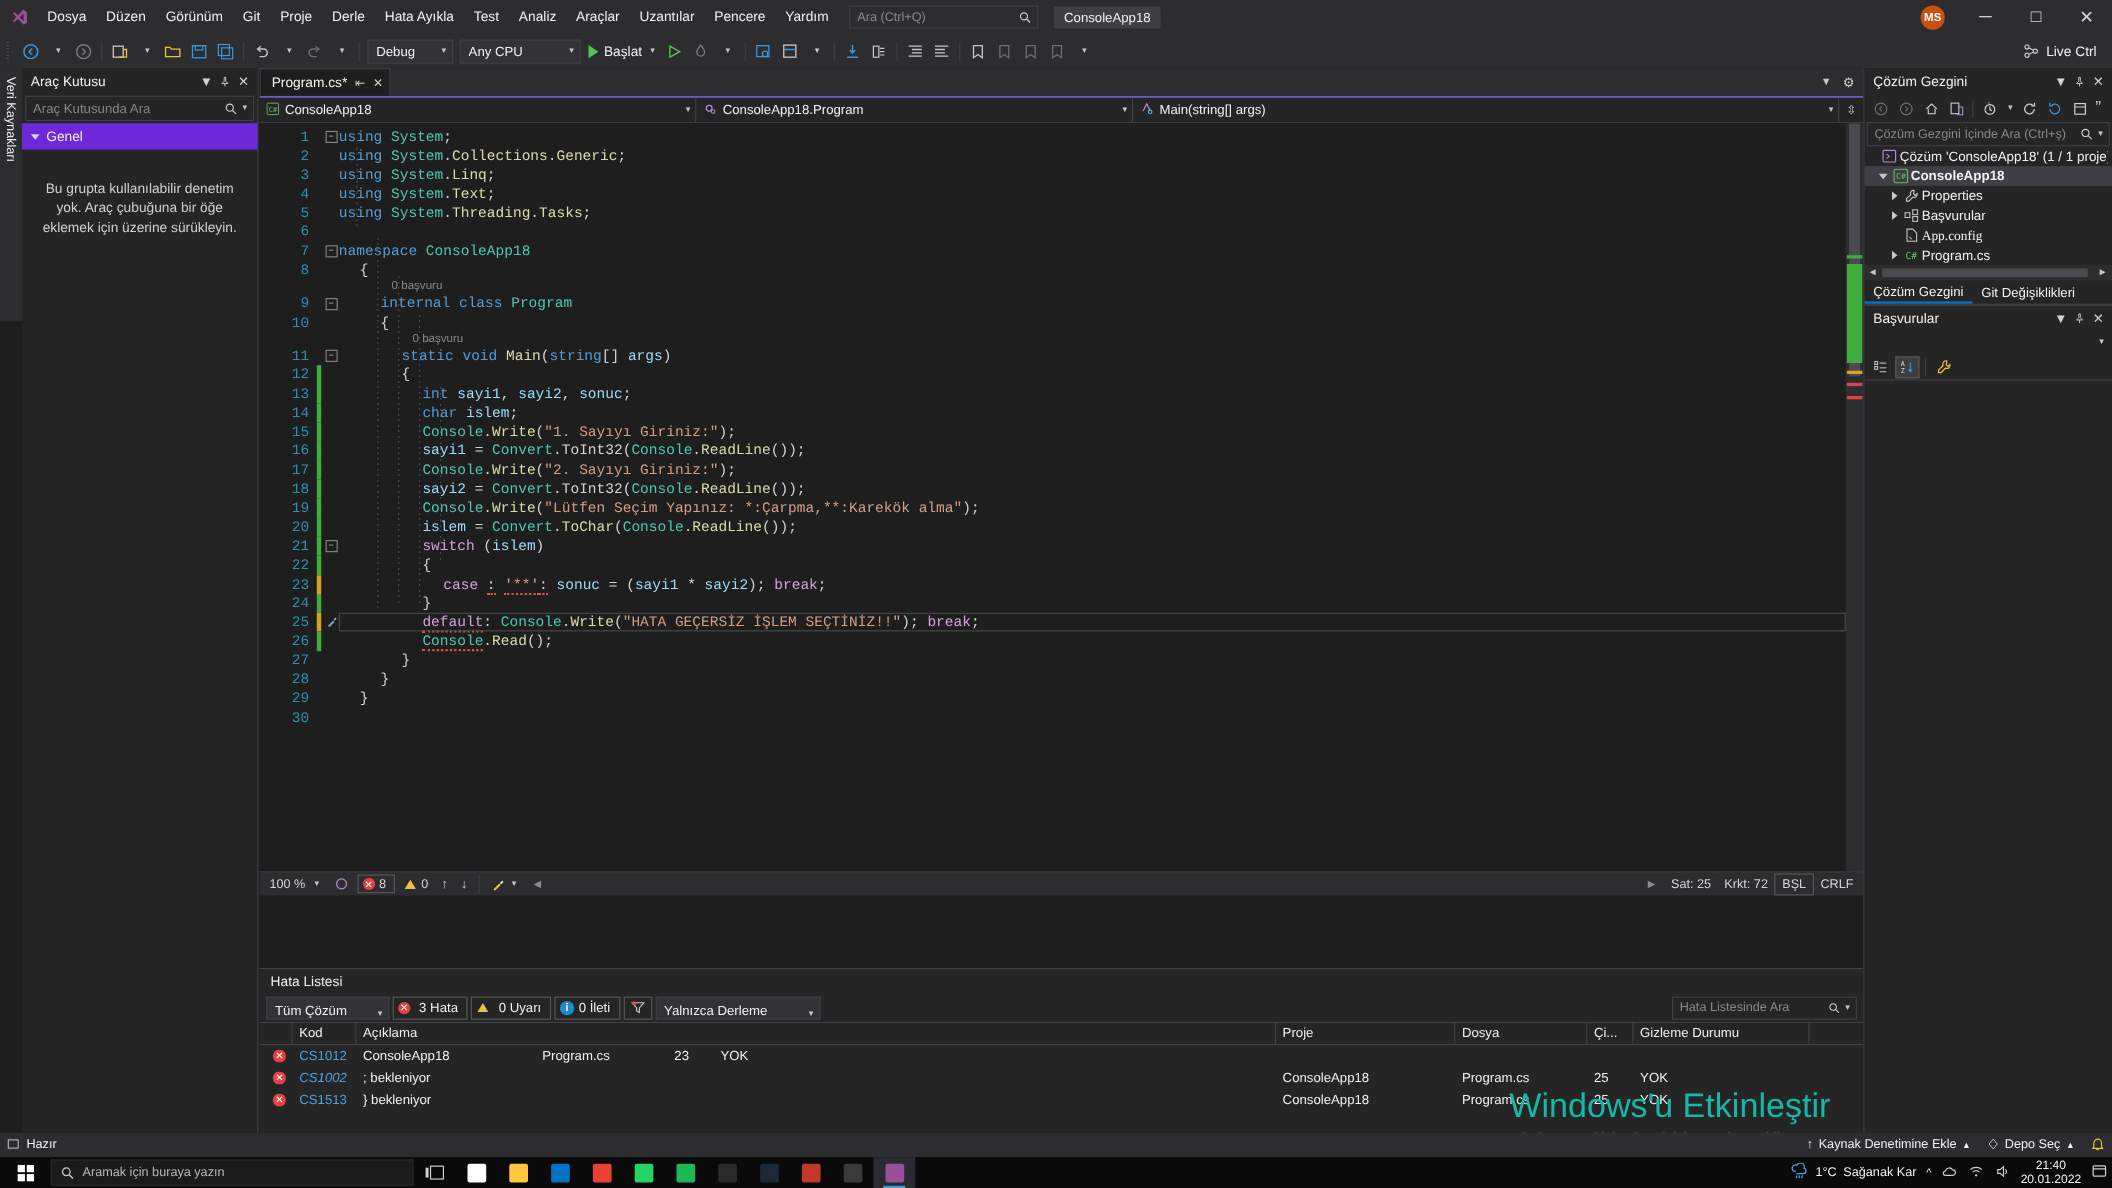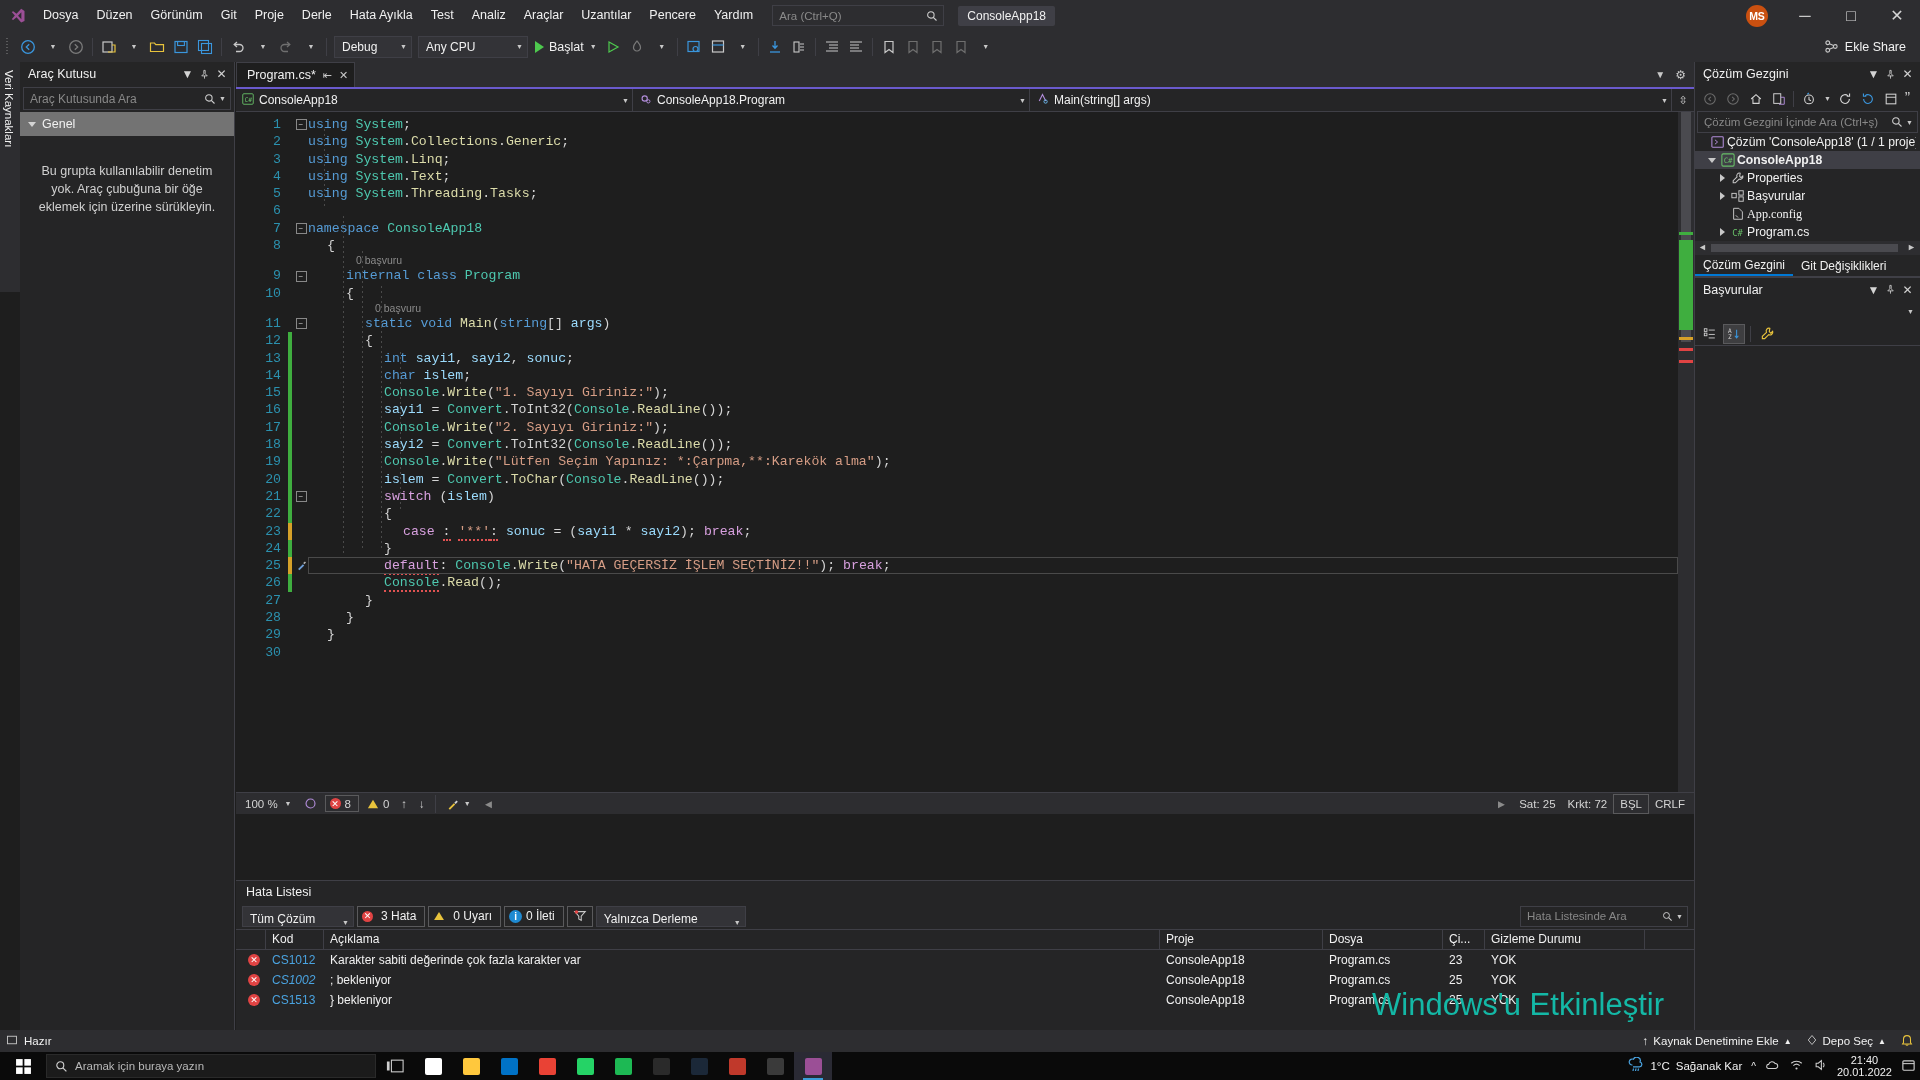--- a/index.html
+++ b/index.html
@@ -106,21 +106,21 @@
   }
   .pnl-title { flex: 1; white-space: nowrap; overflow: hidden; }
   .pnl-ico { width: 17px; height: 20px; display: flex; align-items: center;
     justify-content: center; color: #d4d4d4; font-size: 12px; }
   .tb-search {
     height: 23px; margin: 1px 3px 0 3px; background: #252526;
     border: 1px solid #3f3f46; display: flex; align-items: center;
     padding: 0 4px 0 6px; font-size: 12px; color: #888;
   }
   .tbx-group {
-    height: 24px; background: #737373; display: flex; align-items: center;
+    height: 24px; background: #6d28d9; display: flex; align-items: center;
     padding-left: 8px; font-size: 12.5px; color: #f1f1f1; margin-top: 2px;
   }
   .tri-down-sm { width: 0; height: 0; border-left: 4px solid transparent;
     border-right: 4px solid transparent; border-top: 5px solid #d4d4d4;
     margin-right: 6px; }
   .tbx-empty {
     padding: 26px 18px; font-size: 12.5px; color: #d0d0d0;
     text-align: center; line-height: 1.45;
   }
 
@@ -563,21 +563,21 @@
         <span class="tb-caret">▼</span>
       </div>
 
     <div class="live-share">
       <svg width="15" height="15" viewBox="0 0 16 16" style="margin-right:6px">
         <circle cx="4" cy="4" r="2" fill="none" stroke="#c8c8c8" stroke-width="1.2"></circle>
         <circle cx="12" cy="8" r="2" fill="none" stroke="#c8c8c8" stroke-width="1.2"></circle>
         <circle cx="4" cy="12" r="2" fill="none" stroke="#c8c8c8" stroke-width="1.2"></circle>
         <path d="M5.8 5 10.2 7M5.8 11 10.2 9" stroke="#c8c8c8" stroke-width="1.1"></path>
       </svg>
-      <span>Ekle Share</span>
+      <span>Live Ctrl</span>
     </div>
   </div>
 
   <div class="workspace">
 
     <div class="vtabs">
       <div class="vtab-label">Veri Kaynakları</div>
     </div>
 
     <div class="toolbox">
@@ -760,21 +760,20 @@
         <div class="gh" style="width:42px">Çi...</div>
         <div class="gh" style="width:160px">Gizleme Durumu</div>
       </div>
 
       <div id="errorrows">
           <div class="grid-row">
             <div class="gc" style="width: 30px; display: flex; justify-content: center;">
               <span style="width:12px;height:12px;border-radius:50%;background:#e04343;color:#fff;font-size:9px;display:flex;align-items:center;justify-content:center">✕</span>
             </div>
             <div class="gc" style="width: 58px; color: rgb(74, 163, 224);">CS1012</div>
-            <div class="gc" style="width: 836px;">Karakter sabiti değerinde çok fazla karakter var</div>
             <div class="gc" style="width: 163px;">ConsoleApp18</div>
             <div class="gc" style="width: 120px;">Program.cs</div>
             <div class="gc" style="width: 42px;">23</div>
             <div class="gc" style="width: 160px;">YOK</div>
           </div>
           <div class="grid-row">
             <div class="gc" style="width: 30px; display: flex; justify-content: center;">
               <span style="width:12px;height:12px;border-radius:50%;background:#e04343;color:#fff;font-size:9px;display:flex;align-items:center;justify-content:center">✕</span>
             </div>
             <div class="gc" style="width: 58px; color: rgb(74, 163, 224); font-style: italic;">CS1002</div>

